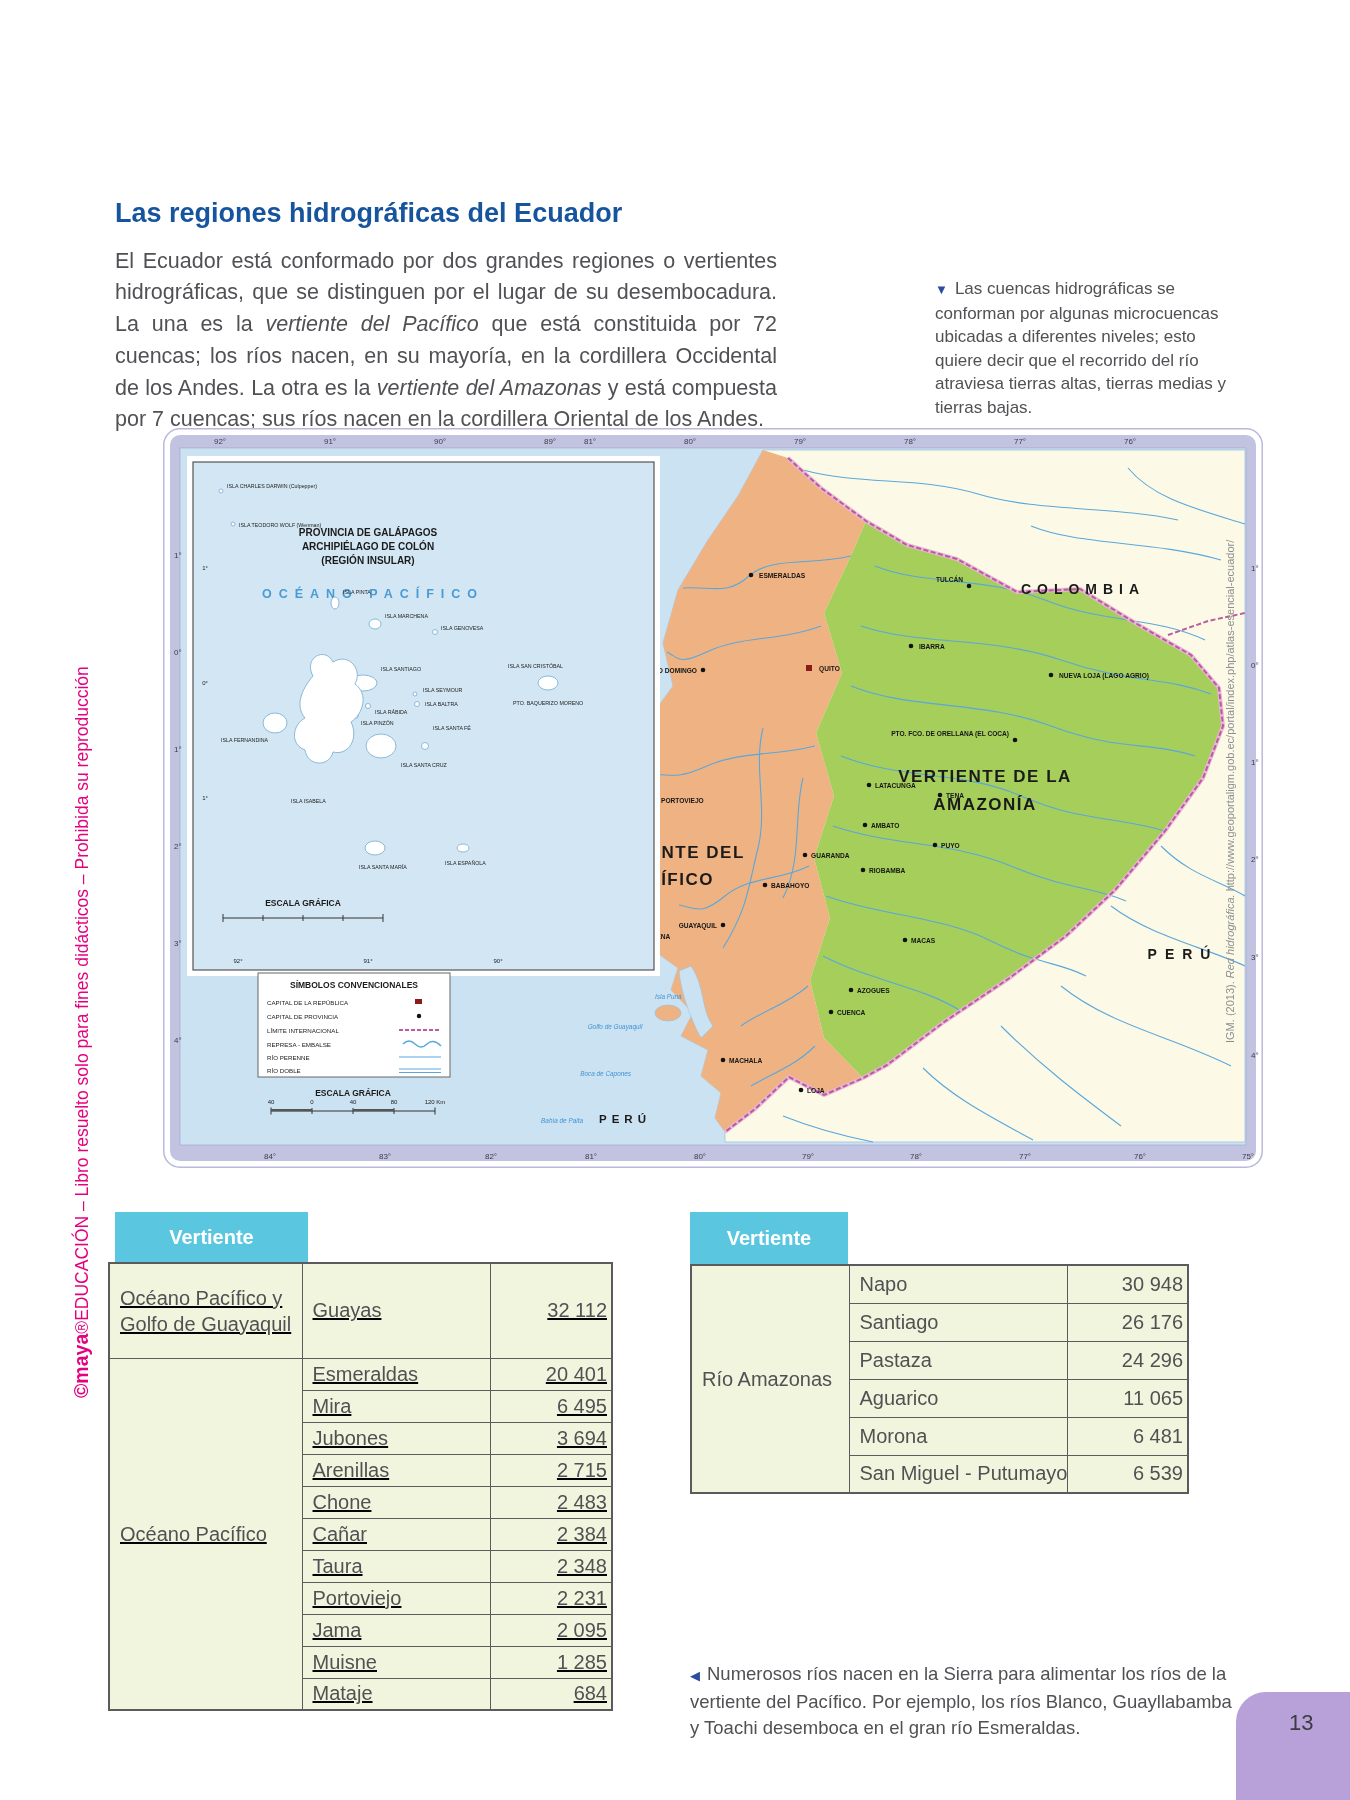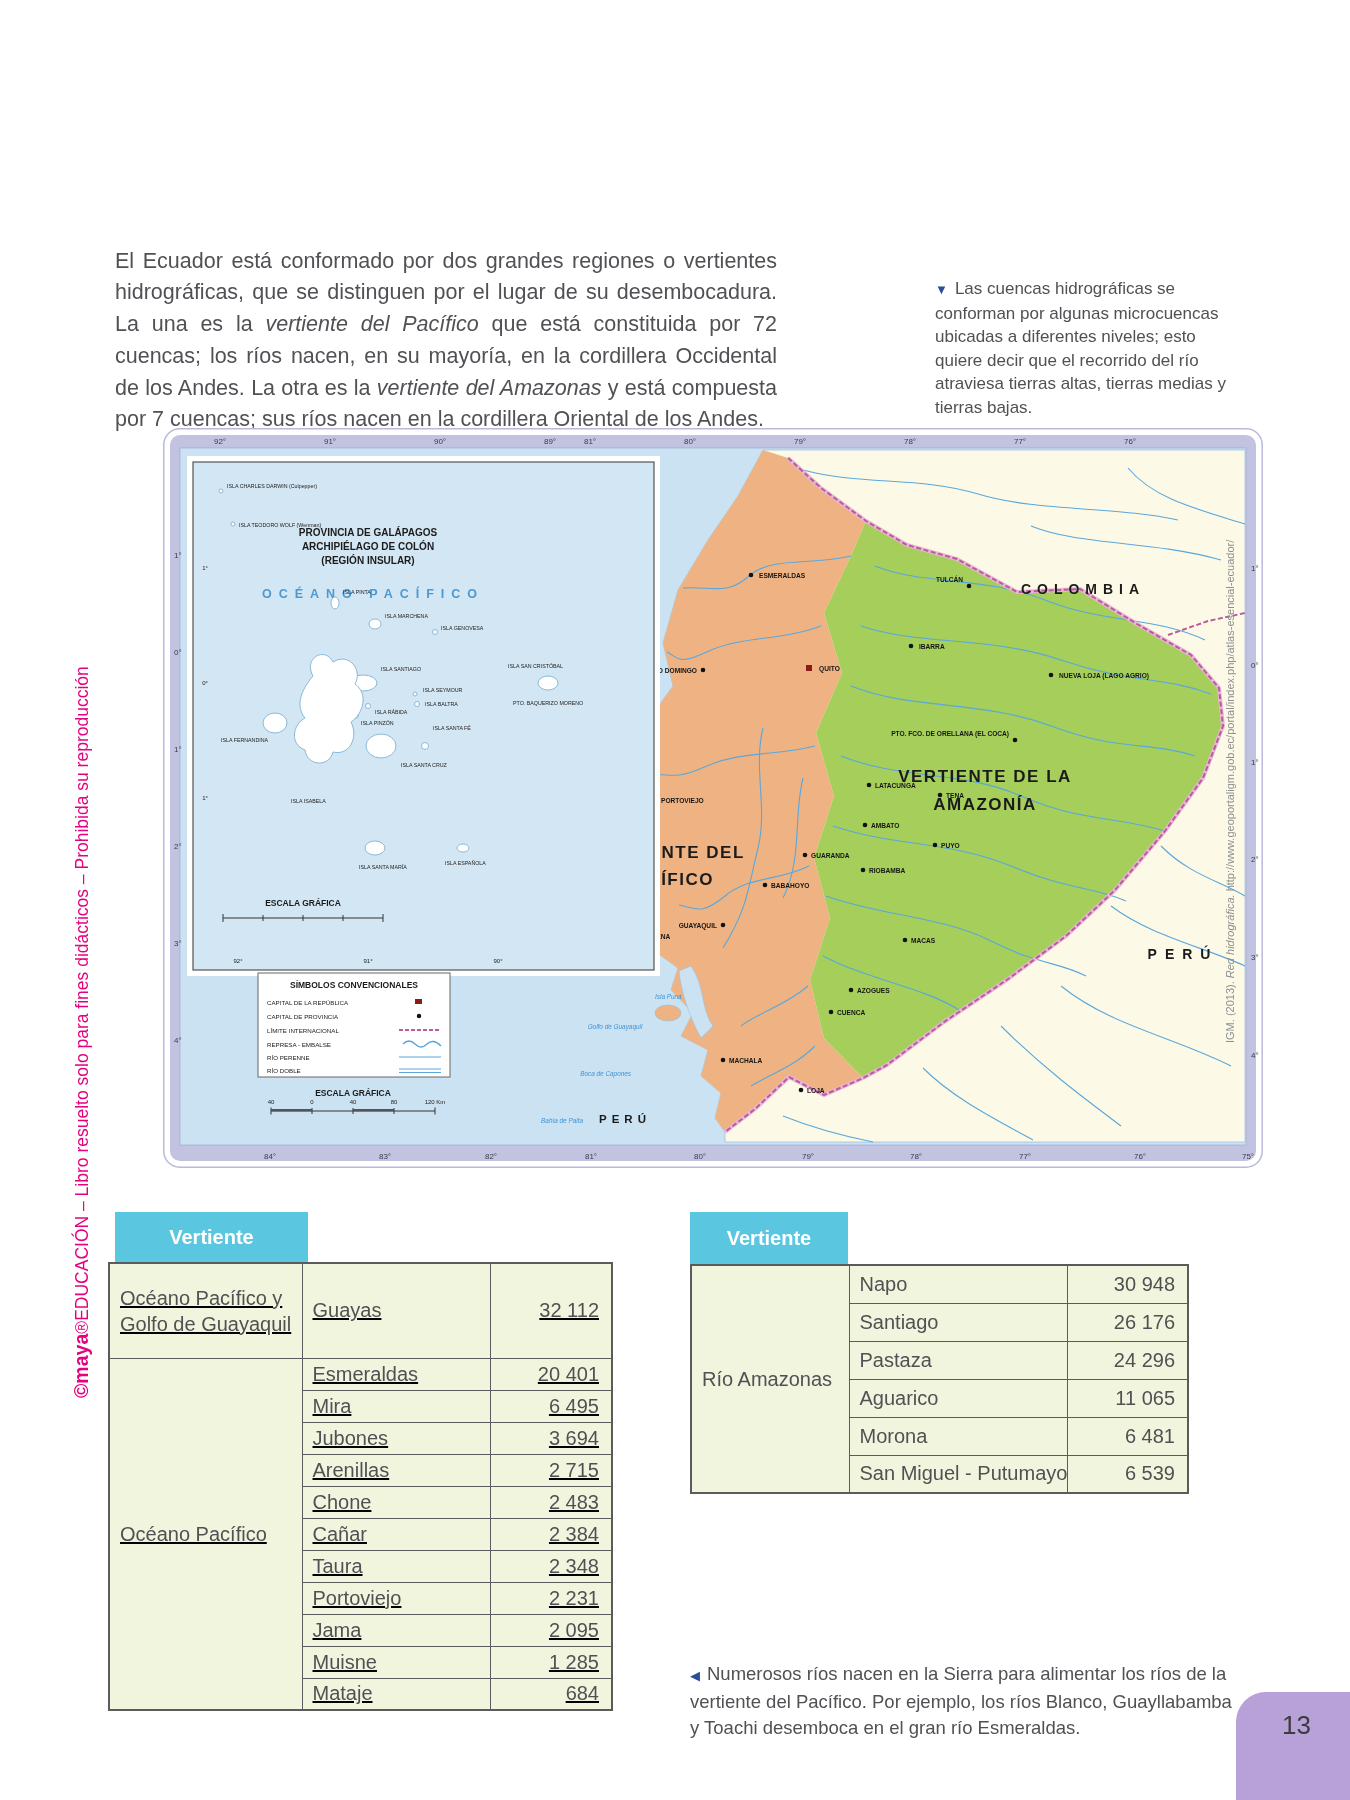--- a/index.html
+++ b/index.html
@@ -40,34 +40,35 @@
   .insetoc{font-size:12.5px;font-weight:bold;fill:#4a9ad4;text-anchor:middle;letter-spacing:7px;}
   .sc{font-size:8.5px;font-weight:bold;fill:#1b1b1b;text-anchor:middle;}
   .tick{font-size:6px;fill:#222;text-anchor:middle;}
   
   .thead{position:absolute;display:flex;gap:3px;flex-direction:column;}
   .thead .hc{color:#fff;font-weight:bold;font-size:20px;display:flex;align-items:center;justify-content:center;}
   .hv{background:#5bc6df;}.hn{background:#ef4444;}.ha{background:#a54a9c;margin-left:24px;}
   .dtable{border-collapse:collapse;table-layout:fixed;position:absolute;background:#f2f5de;}
   .dtable td{border:1.6px solid #5b5b5e;font-size:20px;color:#515154;padding:0 10px;overflow:hidden;}
   .dtable{border:2.5px solid #5b5b5e;}
-  .dtable td.num{text-align:right;padding-right:12px;white-space:nowrap;}
+  .dtable td.num{text-align:right;padding-right:4px;white-space:nowrap;}
   .dtable td.vert{vertical-align:middle;line-height:1.3;}
   .cap{position:absolute;width:548px;font-size:18.5px;line-height:26px;color:#515155;}
   
   .tab{position:absolute;left:1236px;top:1692px;width:114px;height:108px;background:#b7a1d8;
        border-radius:30px 0 0 0;}
-  .tab span{position:absolute;left:46px;top:18px;font-size:26px;color:#3c3c3e;}
+  .tab span{position:absolute;left:53px;top:18px;font-size:22px;color:#3c3c3e;}
 </style>
 </head>
 <body>
 
 <div class="page">
 
 
+  <h1 class="title">Las regiones hidrográficas del Ecuador</h1>
 
   <p class="intro"><span>El Ecuador está conformado por dos grandes regiones o vertientes hidrográficas, que se distinguen por el lugar de su desembocadura. La una es la </span><i>vertiente del Pacífico</i><span> que está constituida por 72 cuencas; los ríos nacen, en su mayoría, en la cordillera Occidental de los Andes. La otra es la </span><i>vertiente del Amazonas</i><span> y está compuesta por 7 cuencas; sus ríos nacen en la cordillera Oriental de los Andes.</span></p>
 
   <p class="note"><span class="mark">▼</span><span>Las cuencas hidrográficas se conforman por algunas microcuencas ubicadas a diferentes niveles; esto quiere decir que el recorrido del río atraviesa tierras altas, tierras medias y tierras bajas.</span></p>
 
   <div class="watermark"><span class="brand">©maya</span><span>®EDUCACIÓN – Libro resuelto solo para fines didácticos – Prohibida su reproducción</span></div>
 
   <div class="map-wrap">
   <svg viewBox="0 0 1100 740" width="1100" height="740">
 

